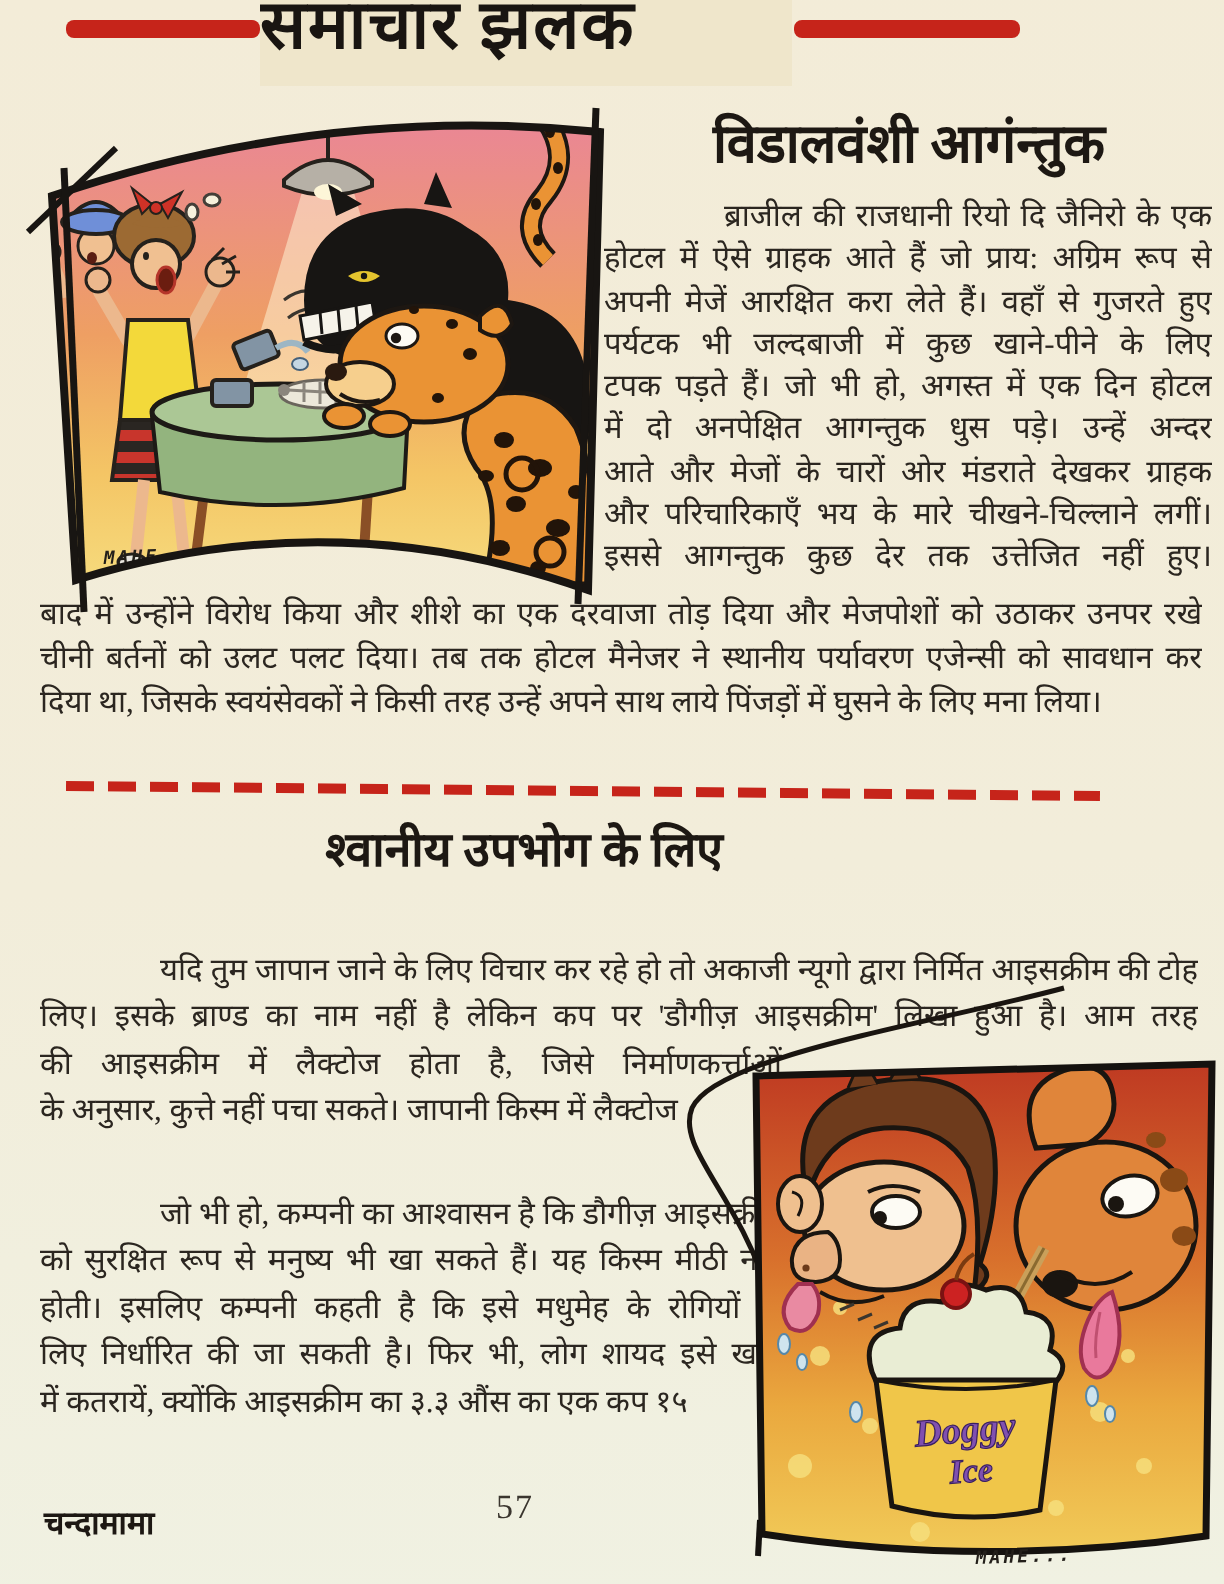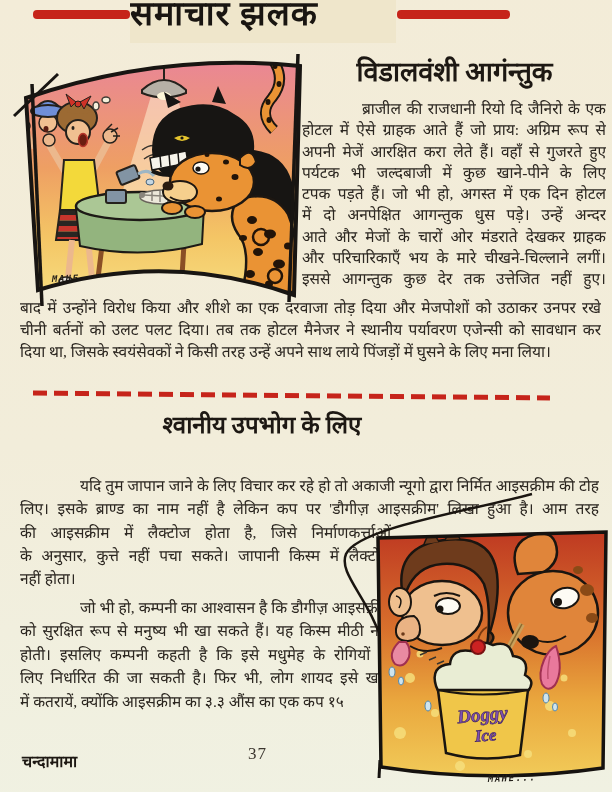--- a/index.html
+++ b/index.html
@@ -208,21 +208,20 @@
   <div class="abs" id="divider"></div>
 
   <div class="abs art-title" id="a2-title">श्वानीय उपभोग के लिए</div>
   <div class="abs tcol indent-first" id="a2-full">
       <div class="tline">यदि तुम जापान जाने के लिए विचार कर रहे हो तो अकाजी न्यूगो द्वारा निर्मित आइसक्रीम की टोह</div>
       <div class="tline">लिए। इसके ब्राण्ड का नाम नहीं है लेकिन कप पर 'डौगीज़ आइसक्रीम' लिखा हुआ है। आम तरह</div>
     </div>
   <div class="abs tcol para-end" id="a2-colA">
       <div class="tline">की आइसक्रीम में लैक्टोज होता है, जिसे निर्माणकर्त्ताओं</div>
       <div class="tline">के अनुसार, कुत्ते नहीं पचा सकते। जापानी किस्म में लैक्टोज</div>
-      <div class="tline">नहीं होता।</div>
     </div>
   <div class="abs tcol indent-first para-end" id="a2-colB">
       <div class="tline">जो भी हो, कम्पनी का आश्वासन है कि डौगीज़ आइसक्रीम</div>
       <div class="tline">को सुरक्षित रूप से मनुष्य भी खा सकते हैं। यह किस्म मीठी नहीं</div>
       <div class="tline">होती। इसलिए कम्पनी कहती है कि इसे मधुमेह के रोगियों के</div>
       <div class="tline">लिए निर्धारित की जा सकती है। फिर भी, लोग शायद इसे खाने</div>
       <div class="tline">में कतरायें, क्योंकि आइसक्रीम का ३.३ औंस का एक कप १५</div>
     </div>
 
   <svg class="abs" id="cartoon2-svg" style="left:340px;top:478px;" width="272" height="314" viewBox="0 0 272 314">
@@ -300,14 +299,14 @@
         <text x="146" y="263" text-anchor="middle" font-size="17" font-weight="bold" font-style="italic" fill="#8050b0" stroke="#3a2060" stroke-width="0.6" transform="rotate(-4 146 263)">Ice</text>
         <ellipse cx="88" cy="228" rx="3" ry="5" fill="#cfe4ee" stroke="#5588aa" stroke-width="1"></ellipse>
       </g>
     </g>
     <path d="M38,60 L266,54 L263,290 Q152,306 41,289 Z" fill="none" stroke="#15120f" stroke-width="3.5"></path>
     <path d="M40,282 L39,300" stroke="#15120f" stroke-width="3"></path>
     <text x="148" y="304" class="sig" font-size="9" transform="rotate(-2 148 304)">MAHE...</text>
   </svg>
 
   <div class="abs" id="footer-name">चन्दामामा</div>
-  <div class="abs" id="footer-page">37</div>
+  <div class="abs" id="footer-page">57</div>
 </div>
 
 </body></html>

